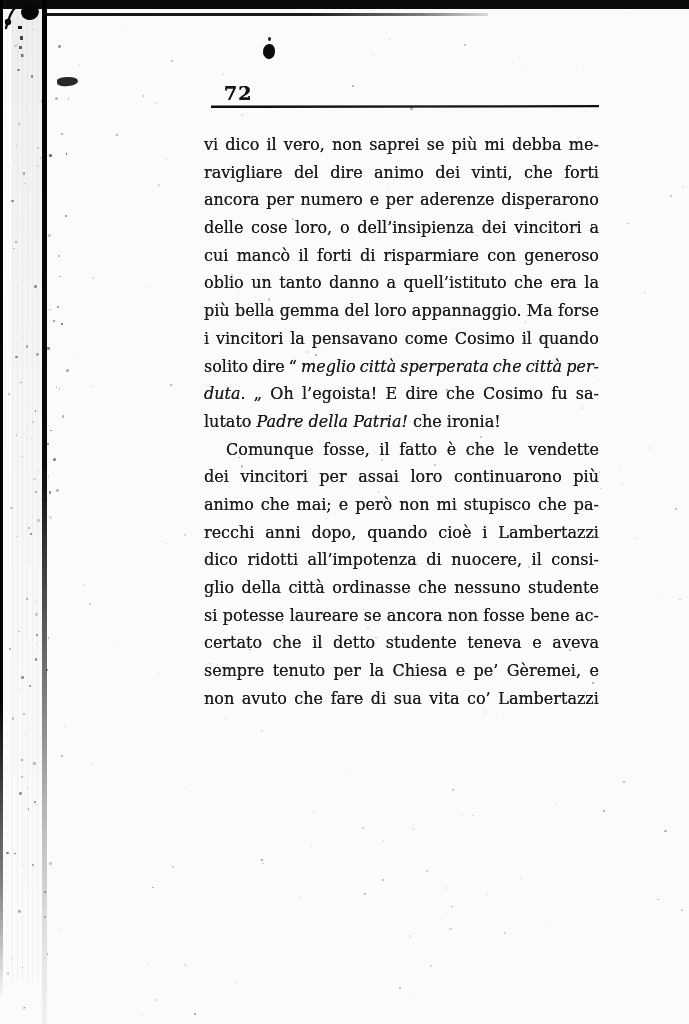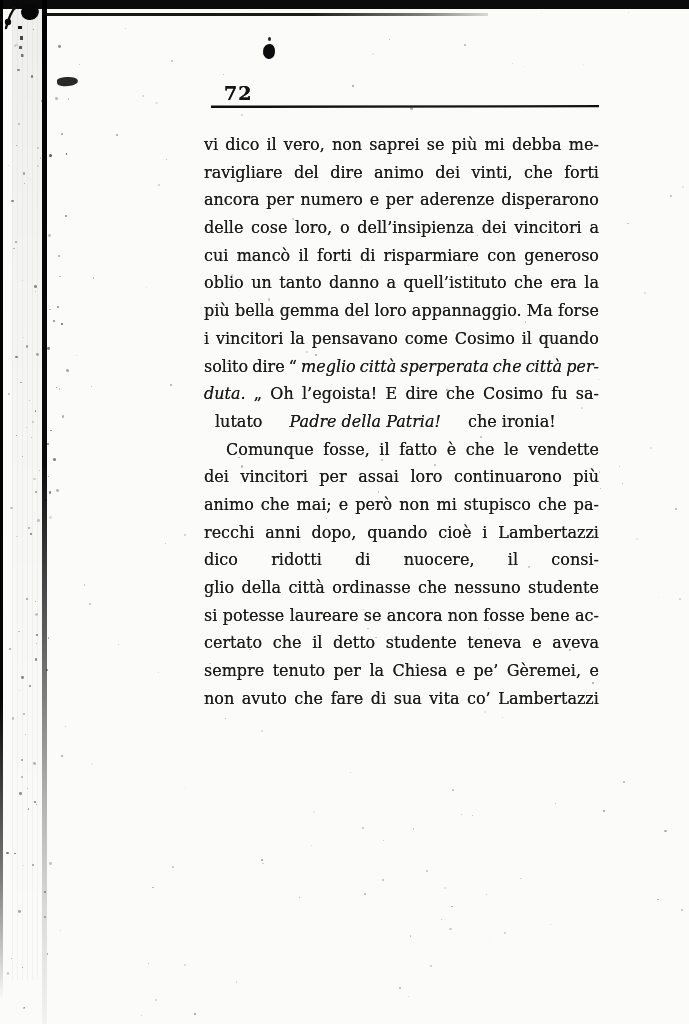--- a/index.html
+++ b/index.html
@@ -31,21 +31,21 @@
     color:#151515;letter-spacing:1px;text-shadow:0 0 .5px #151515;}
   .header-rule{position:absolute;left:211px;top:105px;width:388px;height:3px;
     background:linear-gradient(90deg,#0c0c0c 0%,#181818 55%,#101010 100%);
     clip-path:polygon(0 20%,100% 0,100% 75%,0 100%);}
   
   .text-block{position:absolute;left:204px;top:131px;width:395px;color:#1a1a1a;}
   .line{height:27.7px;line-height:27.7px;font-size:16px;white-space:nowrap;
     text-shadow:0 0 .6px rgba(20,20,20,.85);}
   .line.just{display:flex;justify-content:space-between;}
   .line.last{display:block;}
-  .line.last span{margin:11px;}
+  .line.last span{margin:0;}
   .line.indent{padding-left:22px;}
   .it{font-style:italic;}
   
   #noise{position:absolute;inset:0;pointer-events:none;}
   .spk{position:absolute;background:#000;border-radius:50%;}
 </style>
 </head>
 <body>
 
 <div class="top-bar"></div>
@@ -214,20 +214,21 @@
       <span>anni</span>
       <span>dopo,</span>
       <span>quando</span>
       <span>cioè</span>
       <span>i</span>
       <span>Lambertazzi</span>
     </div>
     <div class="line just">
       <span>dico</span>
       <span>ridotti</span>
+      <span>all’impotenza</span>
       <span>di</span>
       <span>nuocere,</span>
       <span>il</span>
       <span>consi-</span>
     </div>
     <div class="line just">
       <span>glio</span>
       <span>della</span>
       <span>città</span>
       <span>ordinasse</span>

